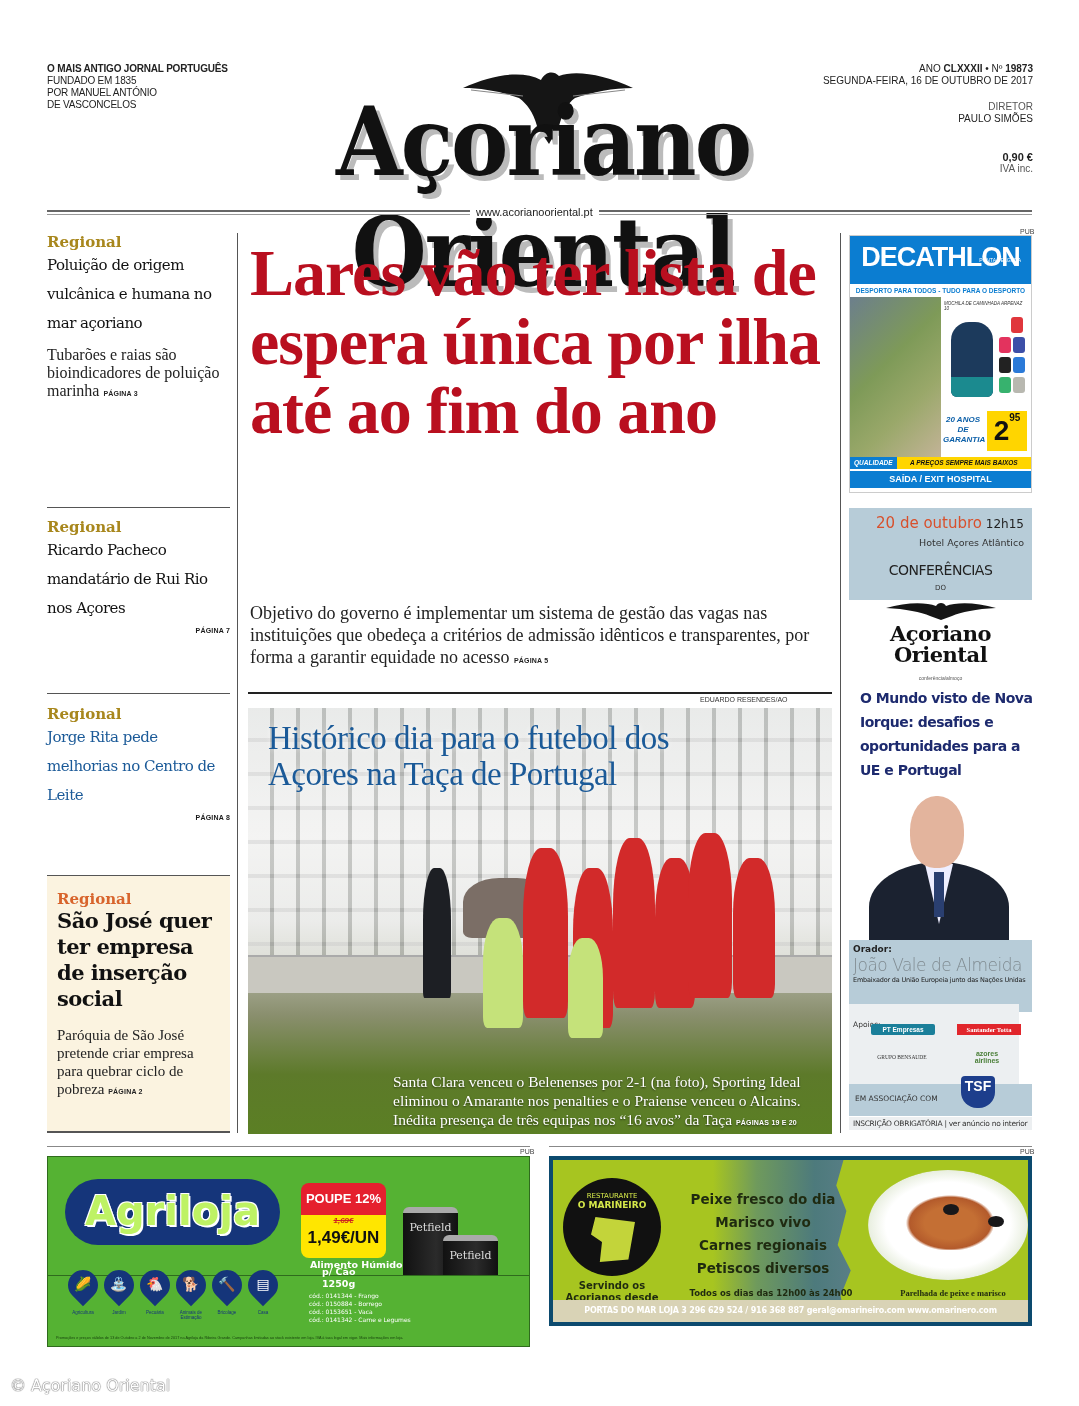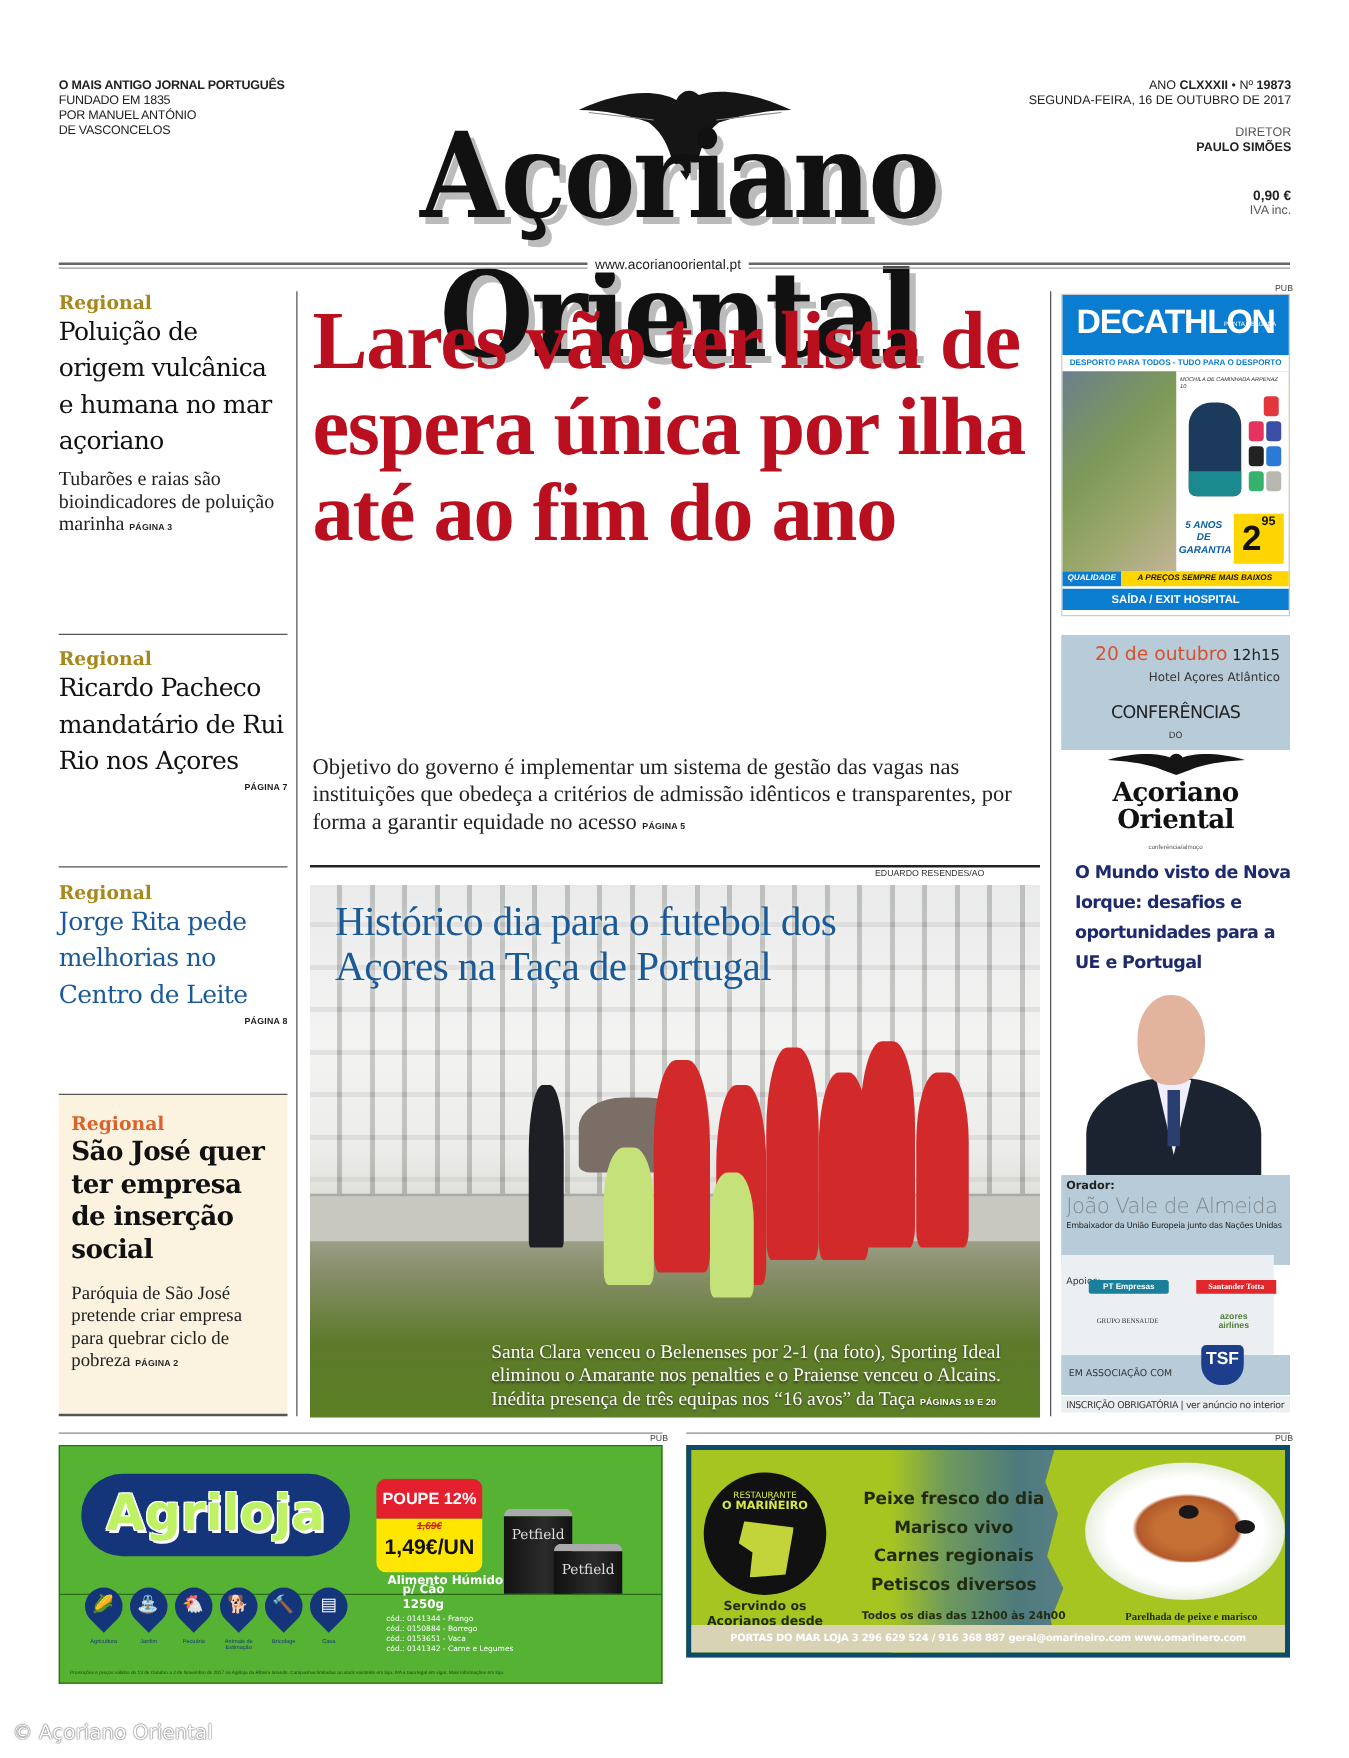--- a/index.html
+++ b/index.html
@@ -10,21 +10,21 @@
 .mh-left b{display:block;font-weight:bold}
 .mh-right{right:46px;top:63px;text-align:right;font-size:10px;line-height:12px;font-family:"Liberation Sans",sans-serif;color:#222}
 .logo{left:138px;top:66px;width:810px;height:130px}
 .logo-text{position:absolute;left:0;top:30px;width:810px;text-align:center;font-family:"DejaVu Serif",serif;font-weight:bold;font-size:86px;letter-spacing:-2px;color:#111;text-shadow:5px 5px 0 #bbb;transform:scaleY(1.1)}
 .eagle{position:absolute;left:325px;top:0px;width:170px;height:80px}
 .rule-dbl{left:47px;width:985px;height:5px;border-top:2px solid #666;border-bottom:1px solid #999}
 .url{left:470px;top:206px;padding:0 6px;background:#fff;font-family:"Liberation Sans",sans-serif;font-size:11px;color:#222}
 
 .lcol{left:47px;width:183px}
 .kicker{font-family:"DejaVu Serif",serif;font-weight:bold;color:#a8871d;font-size:15px;line-height:18px}
-.lhead{font-family:"DejaVu Serif",serif;font-size:20px;line-height:29px;color:#111;letter-spacing:-0.5px}
+.lhead{font-family:"DejaVu Serif",serif;font-size:15px;line-height:29px;color:#111;letter-spacing:-0.5px}
 .lsub{font-family:"Liberation Serif",serif;font-size:16px;line-height:18px;color:#222;margin-top:8px}
 .pg{font-family:"Liberation Sans",sans-serif;font-weight:bold;font-size:7px;letter-spacing:0.2px}
 .pgr{text-align:right;margin-top:4px}
 .hr{height:1px;background:#555}
 .vr{width:1px;background:#555}
 
 .headline{left:250px;top:238px;width:590px;font-family:"Liberation Serif",serif;font-weight:bold;color:#b90f1f;font-size:66px;line-height:69px;letter-spacing:-1px}
 .standfirst{left:250px;top:602px;width:580px;font-family:"Liberation Serif",serif;font-size:18px;line-height:22px;color:#222}
 .photo{left:248px;top:708px;width:584px;height:426px;overflow:hidden;background:linear-gradient(180deg,#cfd2d0 0%,#e6e6e4 30%,#d4d5d1 50%,#8a8f6e 72%,#5d7a2a 86%,#5b7f24 100%)}
 .stand-rows{position:absolute;left:0;top:0;width:100%;height:60%;background:repeating-linear-gradient(90deg,rgba(255,255,255,.55) 0 22px,rgba(170,172,170,.5) 22px 26px),repeating-linear-gradient(180deg,rgba(255,255,255,0) 0 30px,rgba(120,120,120,.35) 30px 34px)}
@@ -125,21 +125,21 @@
     <path d="M0 22 C30 8 60 4 78 14 C82 6 90 4 96 10 C112 4 140 8 170 22 C150 22 130 26 112 32 C104 38 100 46 96 60 L86 78 L74 60 C70 46 64 38 56 32 C40 26 20 22 0 22 Z" fill="#151515"></path>
     <path d="M8 24 L60 30 M110 30 L162 24" stroke="#888" stroke-width="1"></path>
   </svg>
   <div class="logo-text">Açoriano Oriental</div>
 </div>
 
 <div class="abs mh-right">
   <div><span>ANO</span> <b>CLXXXII</b> <span>• Nº</span> <b>19873</b></div>
   <div>SEGUNDA-FEIRA, 16 DE OUTUBRO DE 2017</div>
   <div style="margin-top:14px;color:#555">DIRETOR</div>
-  <div style="font-weight:bold">PAULO SIMÕES</div>
+  <div style="font-weight:normal">PAULO SIMÕES</div>
   <div style="margin-top:26px;font-weight:bold;font-size:11px">0,90 €</div>
   <div style="color:#555">IVA inc.</div>
 </div>
 
 <div class="abs rule-dbl" style="top:210px"></div>
 <div class="abs url">www.acorianooriental.pt</div>
 
 <div class="abs lcol" style="top:233px">
   <div class="kicker">Regional</div>
   <div class="lhead">Poluição de origem vulcânica e humana no mar açoriano</div>
@@ -203,21 +203,21 @@
     <div class="deca-pane">
       <div style="font-family:'Liberation Sans',sans-serif;font-size:4.5px;padding:4px 3px 0;font-style:italic;color:#333">MOCHILA DE CAMINHADA ARPENAZ 10</div>
       <div class="backpack"></div>
       <div class="swatch" style="left:70px;top:20px;background:#e0363c"></div>
       <div class="swatch" style="left:58px;top:40px;background:#e3335e"></div>
       <div class="swatch" style="left:72px;top:40px;background:#3c4fa8"></div>
       <div class="swatch" style="left:58px;top:60px;background:#222"></div>
       <div class="swatch" style="left:72px;top:60px;background:#2b7ad8"></div>
       <div class="swatch" style="left:58px;top:80px;background:#37b26e"></div>
       <div class="swatch" style="left:72px;top:80px;background:#b8b8b0"></div>
-      <div class="deca-guar" style="width:40px">5 ANOS DE GARANTIA</div>
+      <div class="deca-guar" style="width:40px">20 ANOS DE GARANTIA</div>
     </div>
     <div class="deca-price"><span>2</span><sup>95</sup></div>
   </div>
   <div class="deca-bar">
       <span class="q">QUALIDADE</span>
       <span class="a">A PREÇOS SEMPRE MAIS BAIXOS</span>
     </div>
   <div class="deca-exit">SAÍDA / EXIT HOSPITAL</div>
 </div>
 

